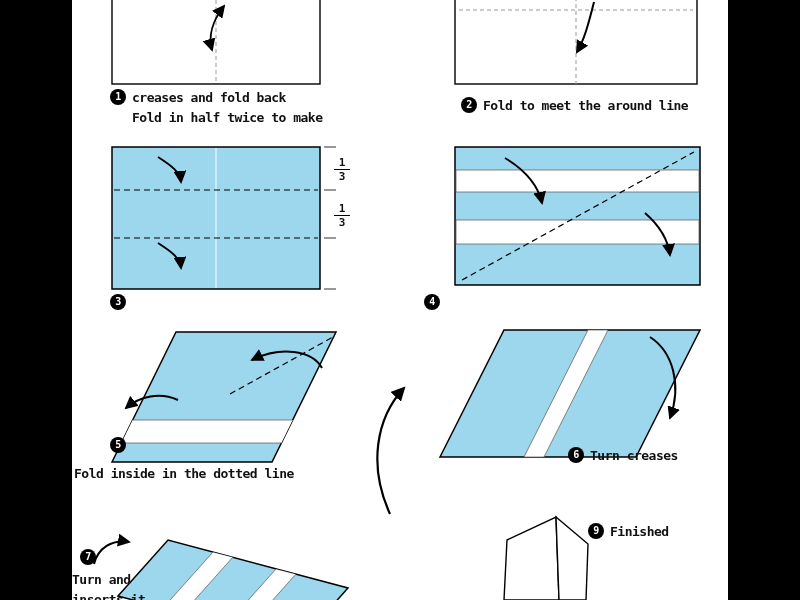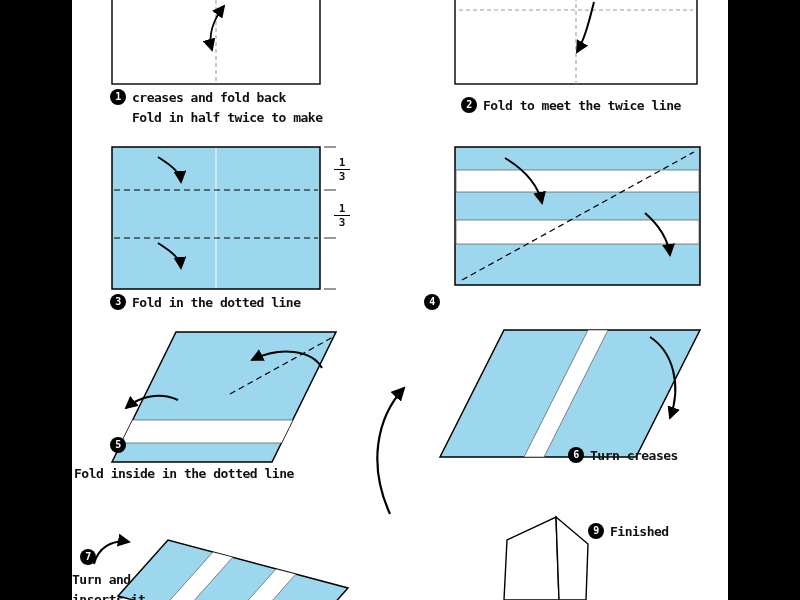--- a/index.html
+++ b/index.html
@@ -132,38 +132,35 @@
   <span class="badge">1</span>
   <span class="cap-lines">
     <span>creases and fold back</span>
     <span>Fold in half twice to make</span>
   </span>
 </div>
 
 <div class="caption" style="left:461px;top:96px;">
   <span class="badge">2</span>
   <span class="cap-lines">
-    <span>Fold to meet the twice line</span>
+    <span>Fold to meet the around line</span>
   </span>
 </div>
 
 <div class="frac" style="left:334px;top:156px;">
   <span class="num">1</span>
   <span class="den">3</span>
 </div>
 <div class="frac" style="left:334px;top:202px;">
   <span class="num">1</span>
   <span class="den">3</span>
 </div>
 
 <div class="caption" style="left:110px;top:293px;">
   <span class="badge">3</span>
-  <span class="cap-lines">
-    <span>Fold in the dotted line</span>
-  </span>
 </div>
 
 <div class="caption" style="left:424px;top:293px;">
   <span class="badge">4</span>
 </div>
 
 <div class="caption" style="left:110px;top:436px;">
   <span class="badge">5</span>
 </div>
 <div class="caption" style="left:74px;top:464px;">

